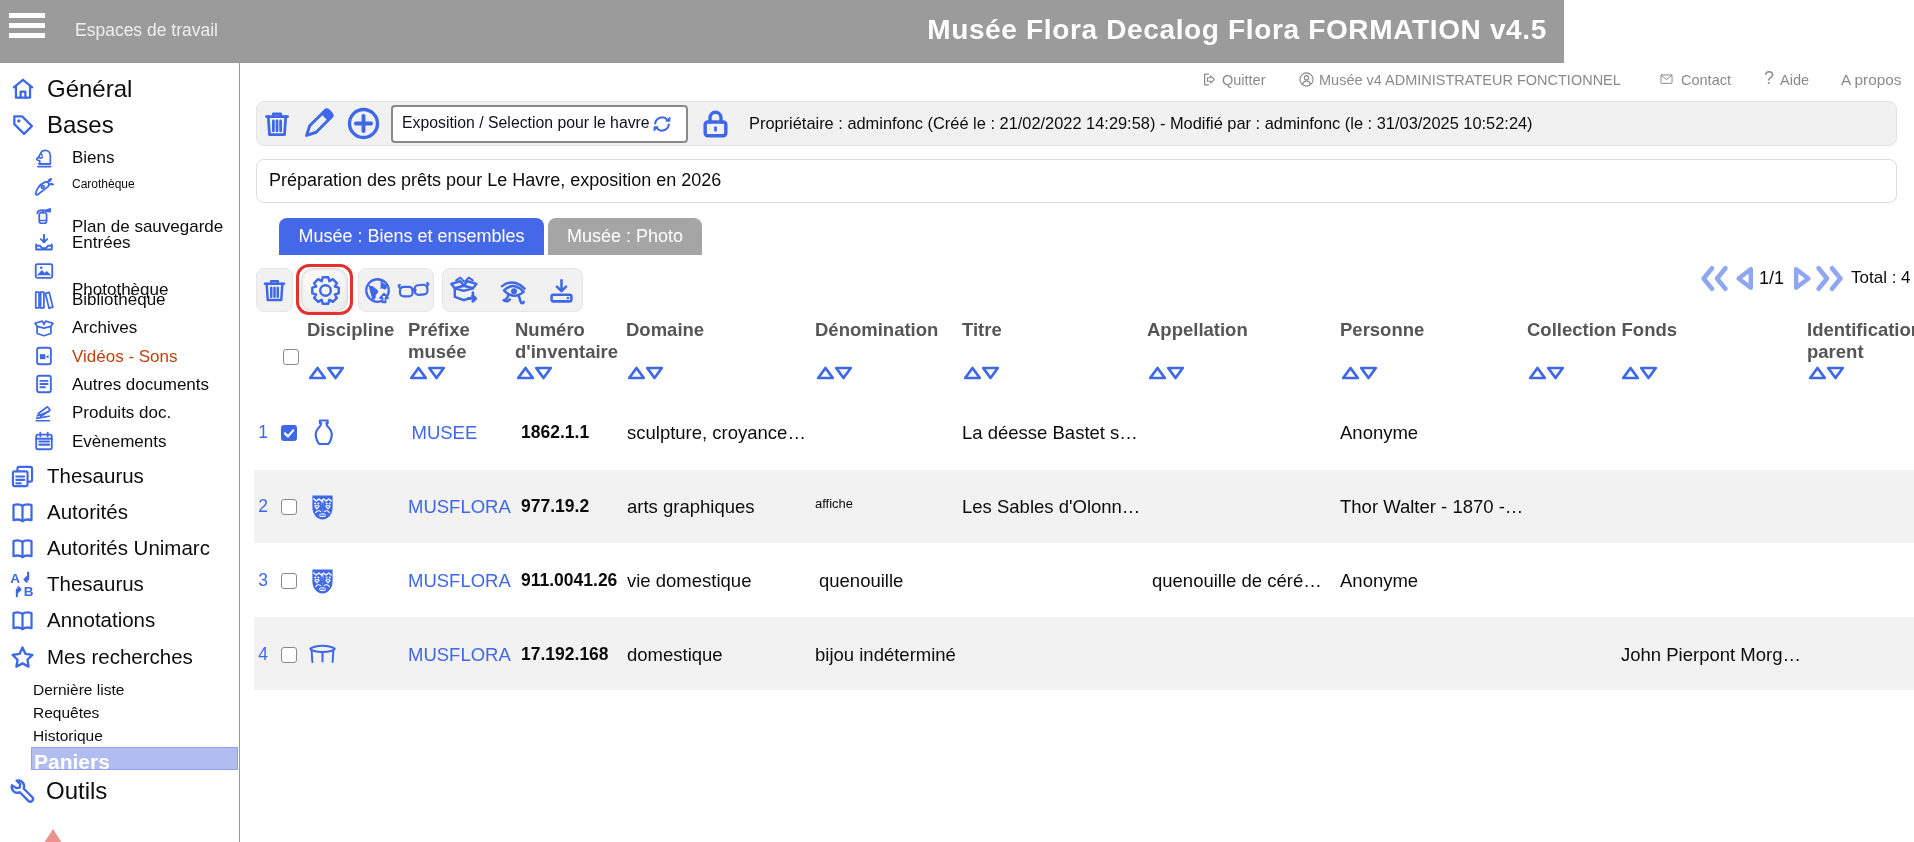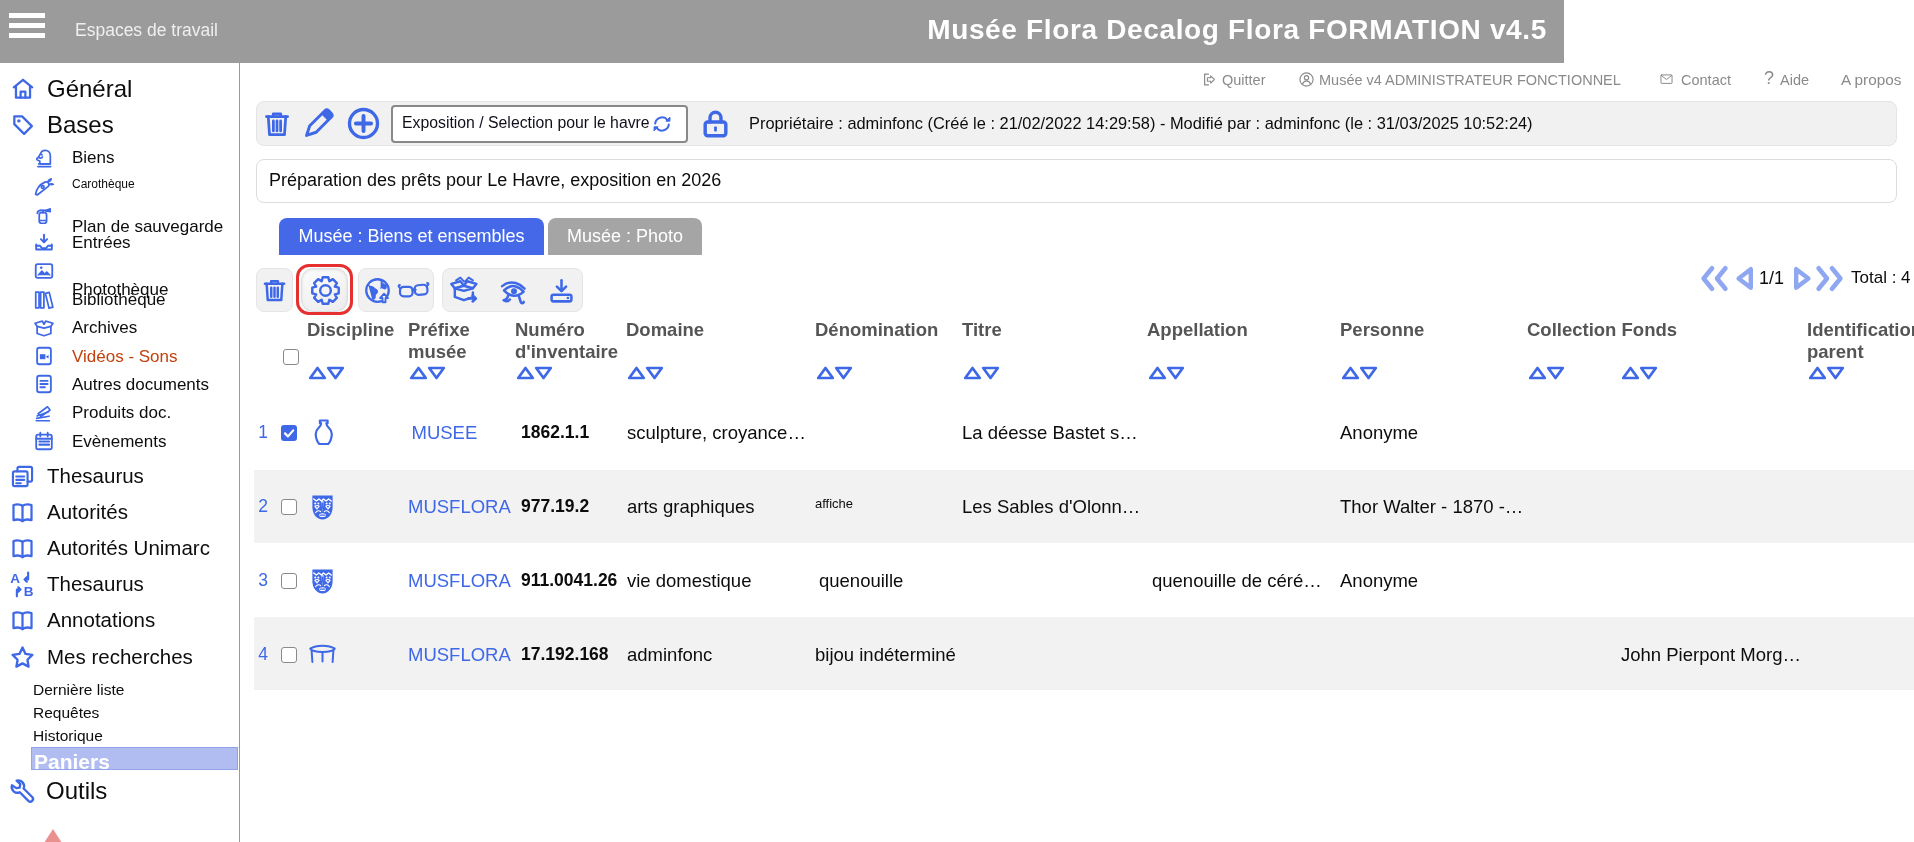--- a/index.html
+++ b/index.html
@@ -404,15 +404,15 @@
 <div class="t" style="left:1340px;top:570px;font-size:18.5px;color:#0c0c0c;">Anonyme</div>
 <div class="t" style="left:258px;top:644px;width:10px;text-align:right;font-size:17.5px;color:#3f68e7;">4</div>
 <div class="ab" style="left:281px;top:647px;width:16px;height:16px;background:#fff;border:1.5px solid #8a8a8a;border-radius:3px;"></div>
 <svg class="ab" style="left:309px;top:644px" width="27" height="19" viewBox="0 0 27 19" fill="none" stroke="#3f68e7" stroke-width="2.0" stroke-linecap="round" stroke-linejoin="round">
     <path d="M1.5 4.6C4 2.9 8.5 1.8 13.5 1.8s9.5 1.1 12 2.8"></path>
     <path d="M1.5 4.6c0 1.9 5.4 3.5 12 3.5s12-1.6 12-3.5"></path>
     <path d="M2.6 6.5 3.4 18M24.4 6.5 23.6 18M13.5 8.2V17.5"></path>
   </svg>
 <div class="t" style="left:408px;top:644px;font-size:18.5px;color:#3f68e7;">MUSFLORA</div>
 <div class="t" style="left:521px;top:644px;font-size:17.5px;color:#0c0c0c;font-weight:bold;">17.192.168</div>
-<div class="t" style="left:627px;top:644px;font-size:18.5px;color:#0c0c0c;">adminfonc</div>
+<div class="t" style="left:627px;top:644px;font-size:18.5px;color:#0c0c0c;">domestique</div>
 <div class="t" style="left:815px;top:644px;font-size:18.5px;color:#0c0c0c;">bijou indéterminé</div>
 <div class="t" style="left:1621px;top:644px;font-size:18.5px;color:#0c0c0c;">John Pierpont Morg…</div>
 
 </body></html>

